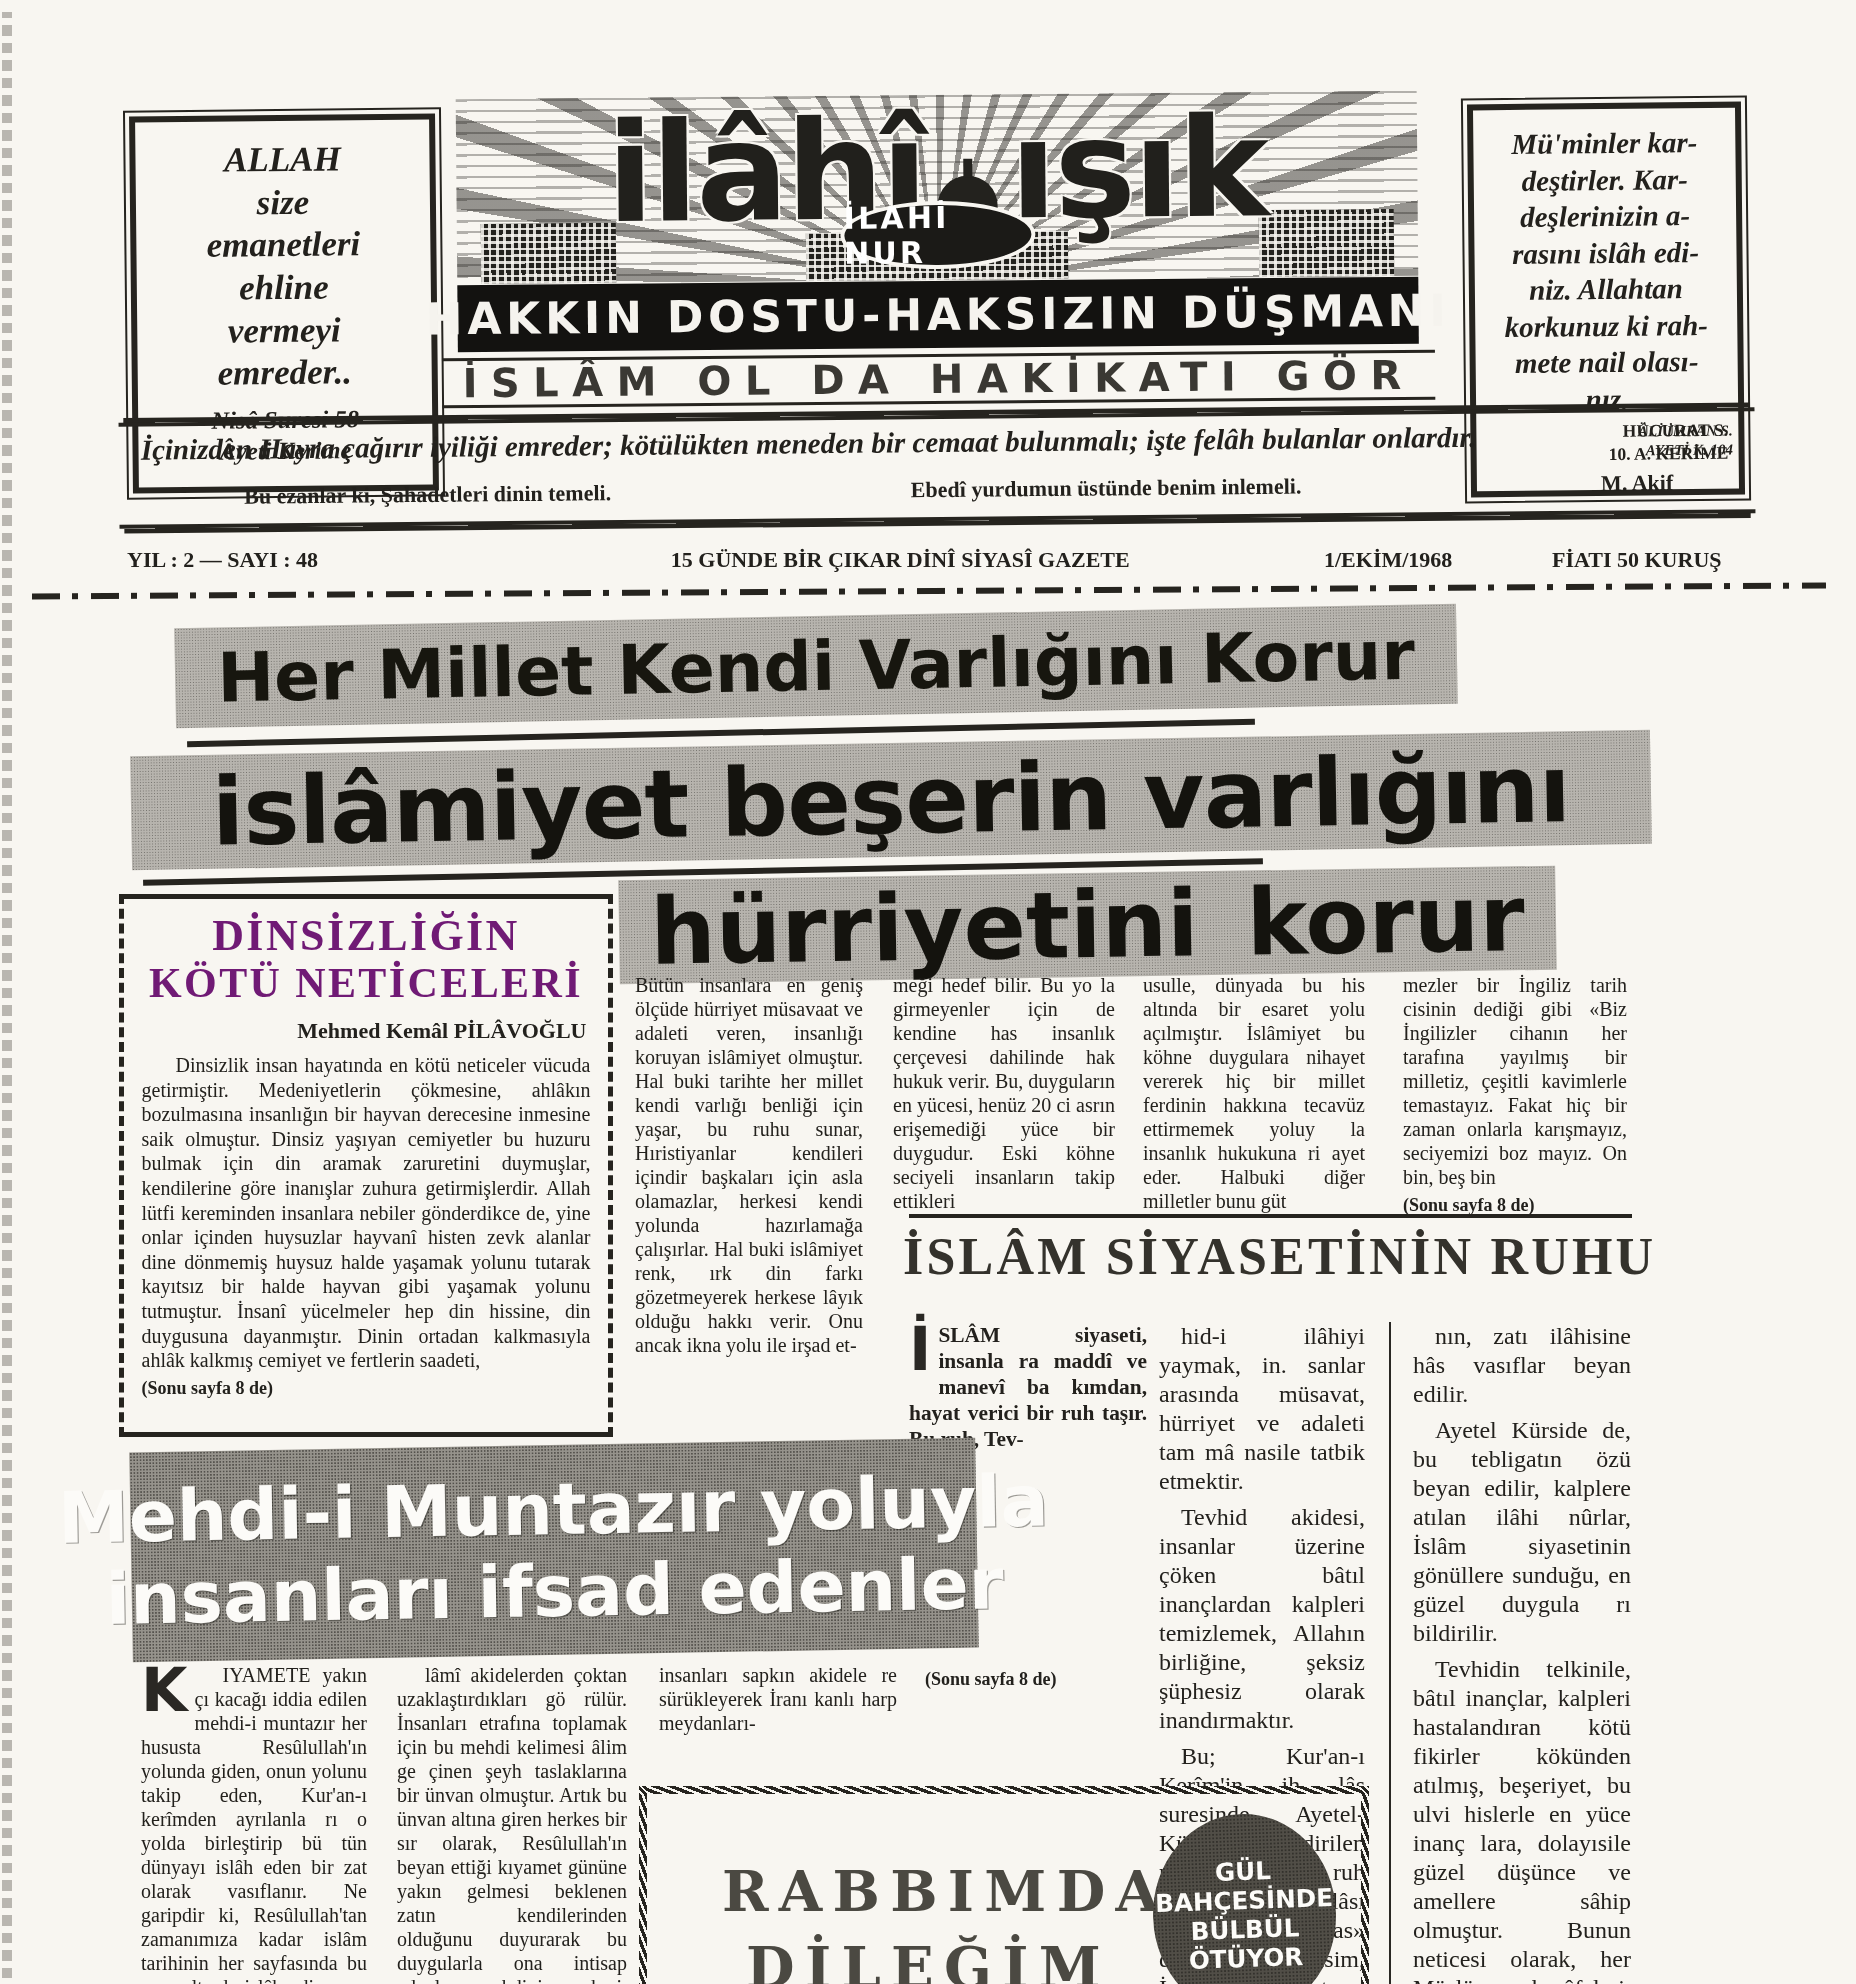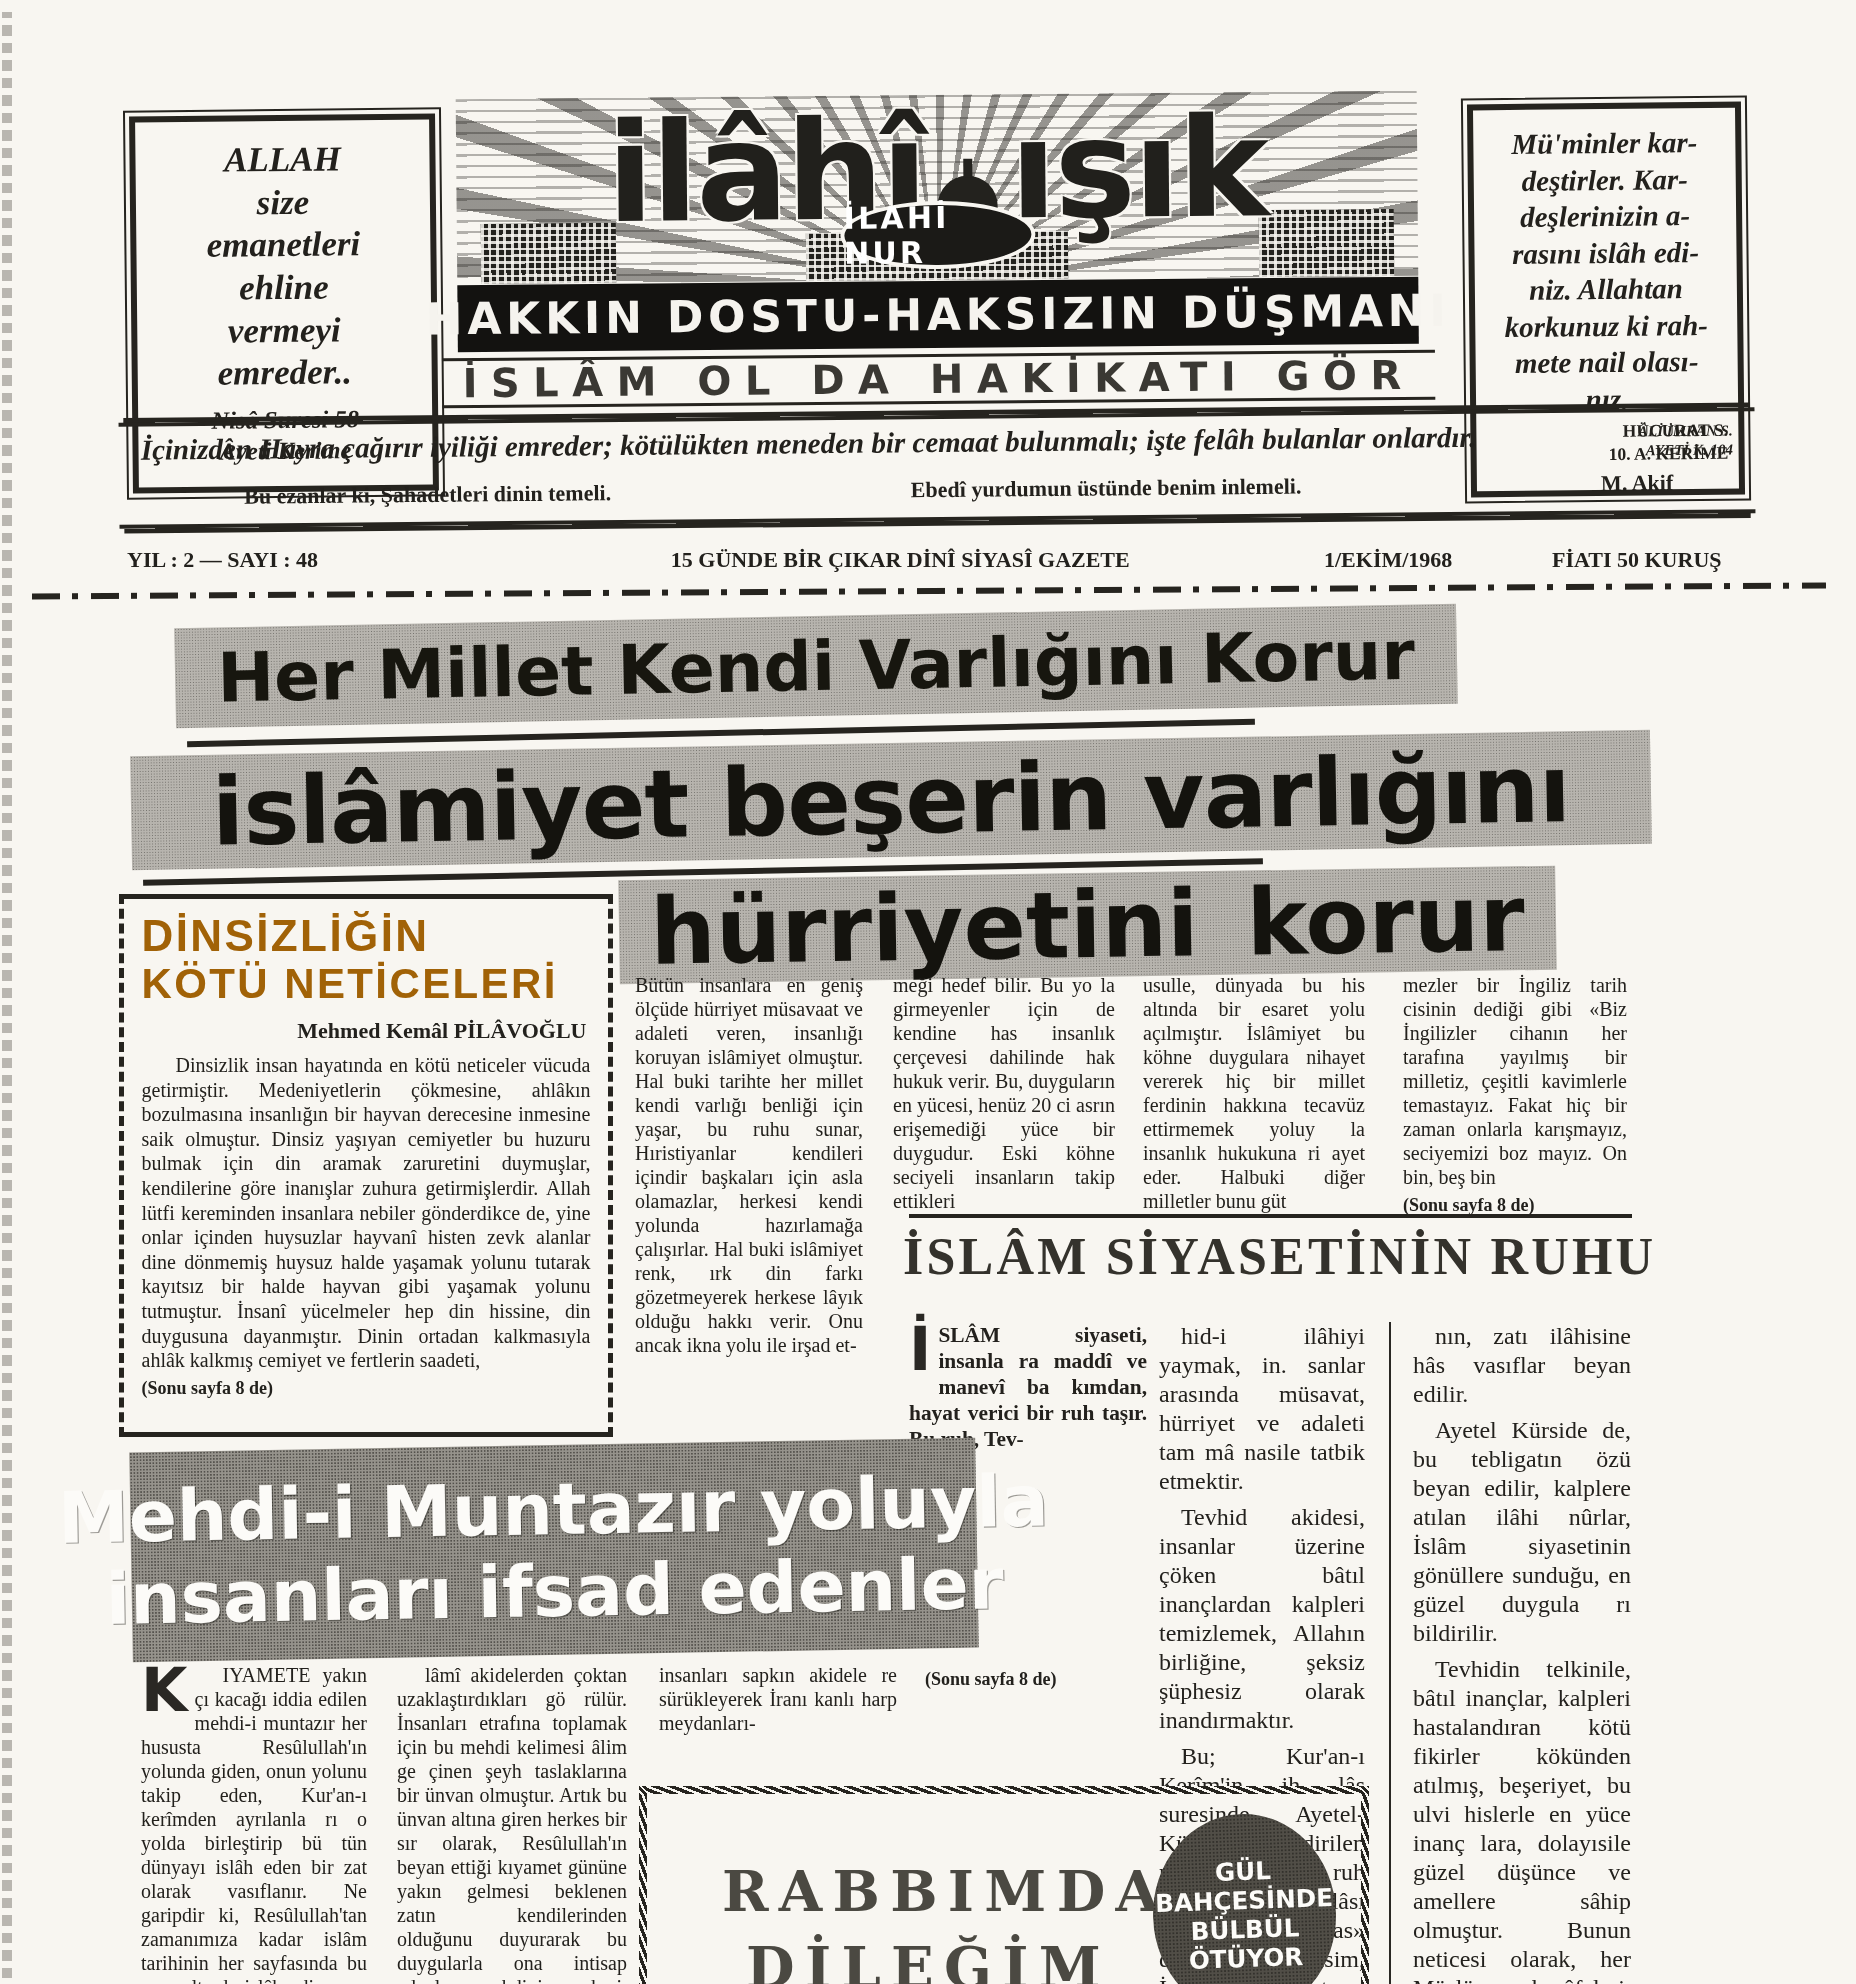--- a/index.html
+++ b/index.html
@@ -83,21 +83,21 @@
      letter-spacing:-0.8px;white-space:nowrap;}
   .u2{left:143px;top:869px;width:1120px;height:5.6px;transform:rotate(-1.1deg);}
   .third-banner{left:619px;top:873px;width:937px;height:104px;transform:rotate(-.9deg);
      display:flex;align-items:center;justify-content:center;
      font-family:"DejaVu Sans",sans-serif;font-weight:800;font-size:92px;color:#14130e;
      white-space:nowrap;word-spacing:16px;}
   
   .dinsizlik{left:119px;top:894px;width:494px;height:543px;box-sizing:border-box;
      border:5.6px solid #26241f;border-left-style:dashed;border-right-style:dashed;
      padding:12px 17.5px;background:#f8f6f1;}
-  .dz-t{font-family:Liberation Sans, sans-serif;font-weight:800;color:#a16207;
+  .dz-t{font-family:Liberation Serif, serif;font-weight:800;text-align:center;color:#701a75;
      font-size:44px;line-height:1.12;letter-spacing:2.4px;}
   .dz-by{font-weight:bold;font-size:22px;text-align:right;margin:10.3px 4px 9.5px 0;}
   .body-txt{font-size:20px;line-height:24.6px;text-align:justify;}
   .indent{text-indent:34px;}
   .cont{font-weight:bold;font-size:18px;text-align:left;margin-top:5.6px;}
   .col{font-size:20px;line-height:24px;text-align:justify;}
   .col p{margin:0 0 12px 0;text-indent:28px;}
   .col p:first-child{text-indent:28px;}
   
   .isl-rule{left:909px;top:1214px;width:723px;height:4px;}

